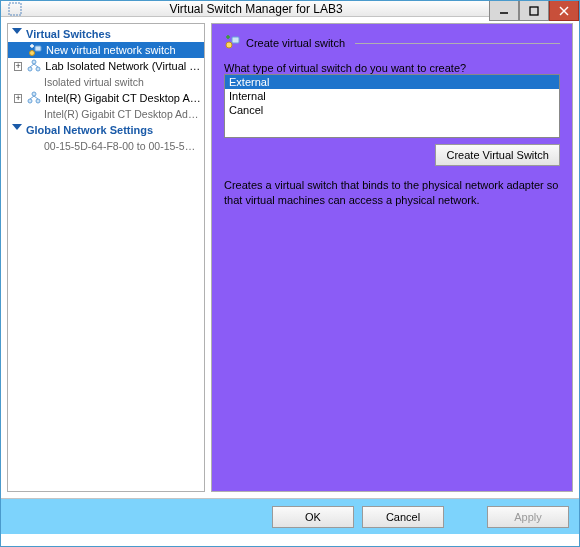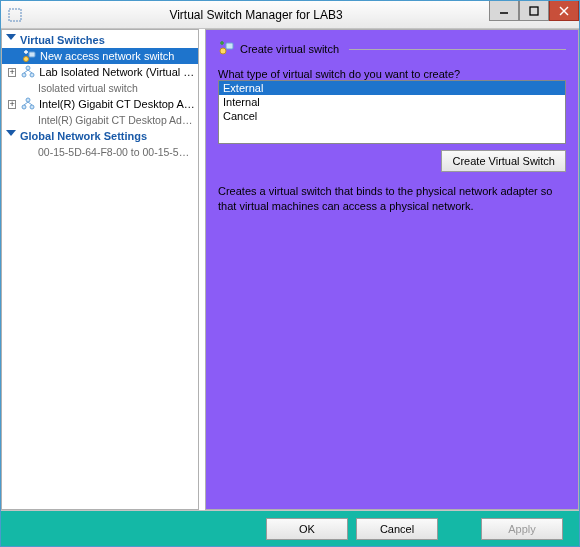--- a/index.html
+++ b/index.html
@@ -8,21 +8,21 @@
     padding: 0;
     font-family: "Segoe UI", Tahoma, sans-serif;
     font-size: 11px;
     background: #fff;
     width: 580px;
     height: 547px;
     overflow: hidden;
     border: 1px solid #4a9acc;
   }
   .titlebar {
-    height: 28px;
+    height: 16px;
     background: linear-gradient(#fdfdfd, #e9e9e9);
     border-bottom: 1px solid #c4c4c4;
     display: flex;
     align-items: center;
     position: relative;
   }
   .title-icon {
     width: 16px; height: 16px;
     margin-left: 6px;
     display:inline-flex; align-items:center; justify-content:center;
@@ -48,20 +48,21 @@
     font-size: 11px;
     background: #d8d8d8;
     cursor: default;
   }
   .win-btn.close { background: #c84f3a; color: #fff; border-color:#a03020;}
   .win-btn svg { display:block; }
 
   .content {
     display: flex;
     height: calc(100% - 28px - 36px);
+    padding: 6px;
     gap: 6px;
   }
   .sidebar {
     width: 198px;
     border: 1px solid #b0b0b0;
     background: #fff;
     overflow: hidden;
     display: flex;
     flex-direction: column;
     padding-top:2px;
@@ -169,25 +170,25 @@
     margin-left: 35px;
   }
   .description {
     margin-top: 12px;
     line-height: 1.35;
   }
 
   .bottombar {
     height: 36px;
     border-top: 1px solid #c4c4c4;
-    background: #14b8a6;
+    background: #7dd3fc;
     display: flex;
     align-items: center;
     justify-content: flex-end;
-    padding: 0 16px;
+    padding: 0 10px;
     gap: 8px;
   }
   .bottombar .btn { min-width: 82px; }
 </style>
 </head>
 <body>
 
 <div class="titlebar">
   <span class="title-icon">
     <svg width="14" height="14" viewBox="0 0 14 14">
@@ -228,21 +229,21 @@
     </div>
 
     <div class="tree-item selected">
       <span class="mini-icon">
         <svg width="14" height="14">
             <circle cx="4" cy="10" r="2.5" fill="#ffd966" stroke="#c09020"></circle>
             <rect x="7" y="3" width="6" height="5" rx="1" fill="#cde4f7" stroke="#6aa2d8"></rect>
             <path d="M2 3 L6 3 M4 1 L4 5" stroke="#fff" stroke-width="1.3"></path>
           </svg>
       </span>
-      <span class="label">New access network switch</span>
+      <span class="label">New virtual network switch</span>
     </div>
 
     <div class="tree-item">
       <span class="expander">+</span>
       <span class="mini-icon">
         <svg width="14" height="14">
             <circle cx="7" cy="3" r="2" fill="#cde4f7" stroke="#6aa2d8"></circle>
             <circle cx="3" cy="10" r="2" fill="#cde4f7" stroke="#6aa2d8"></circle>
             <circle cx="11" cy="10" r="2" fill="#cde4f7" stroke="#6aa2d8"></circle>
             <line x1="7" y1="5" x2="3" y2="8" stroke="#6aa2d8"></line>

